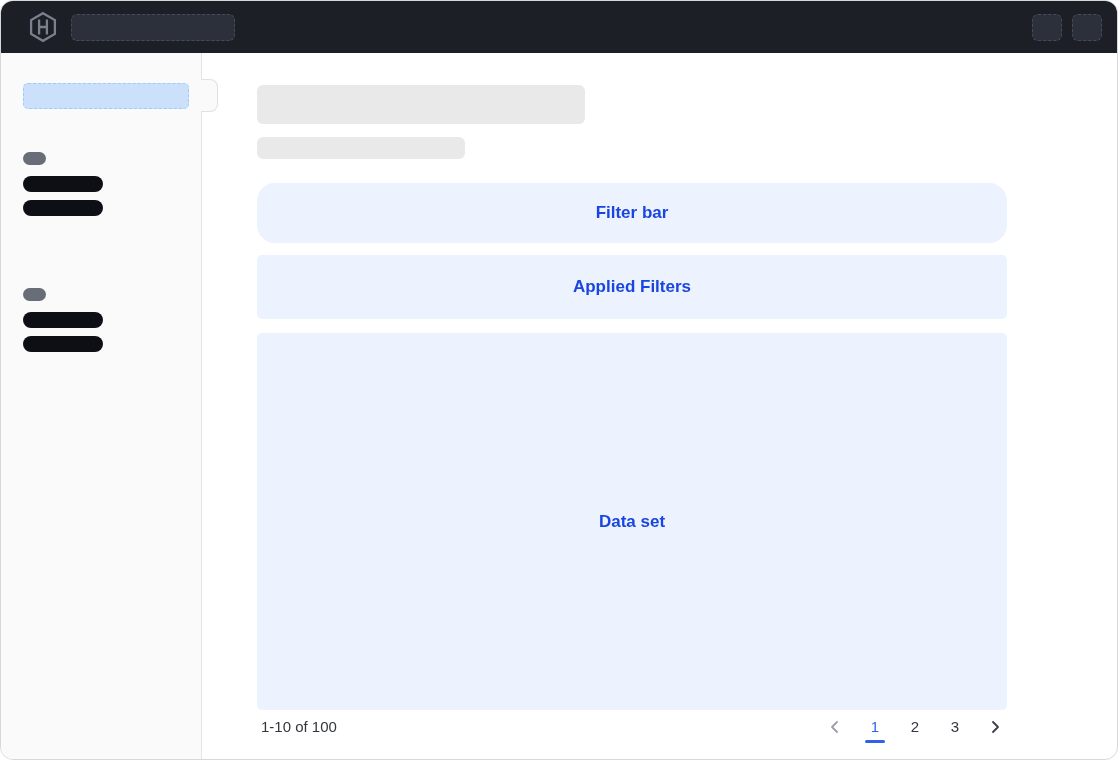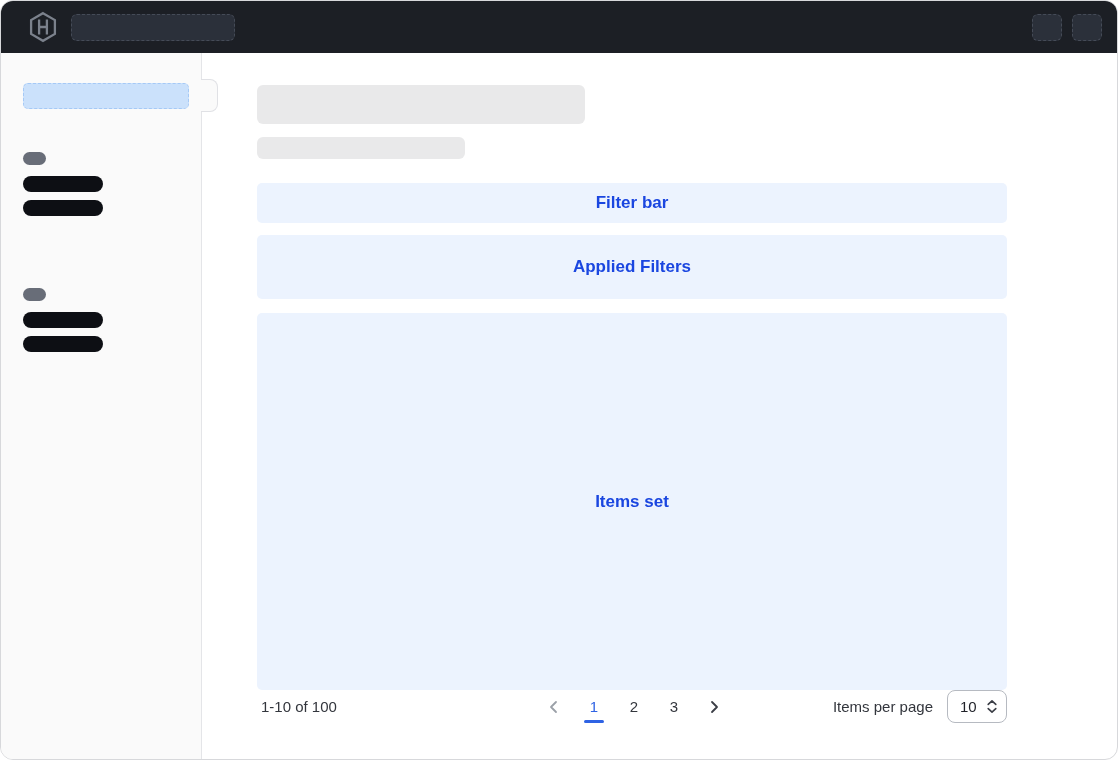--- a/index.html
+++ b/index.html
@@ -36,21 +36,21 @@
 
   
   .main { flex:1; padding:32px 0 0 55px; position:relative; }
   .title-ph { width:328px; height:39px; background:var(--content-placeholder,#e9e9ea);
               border-radius:6px; margin-bottom:13px; }
   .subtitle-ph { width:208px; height:22px; background:var(--content-placeholder,#e9e9ea);
                  border-radius:6px; margin-bottom:24px; }
   .block { width:750px; background:var(--section-bg,#ecf3fe); border-radius:5px;
            display:flex; align-items:center; justify-content:center;
            font-weight:700; font-size:17px; color:var(--section-label-blue,#1a46e0); }
-  .block.filter  { height:40px; margin-bottom:12px; }
+  .block.filter  { height:60px; margin-bottom:12px;border-radius:18px; }
   .block.applied { height:64px; margin-bottom:14px; }
   .block.dataset { height:377px; }
 
   
   .pagination { width:750px; height:33px; display:flex;
                 align-items:center; font-size:15px; color:var(--text-dark,#33363d); }
   .range { flex:1; padding-left:4px; }
   .pager { display:flex; align-items:center; gap:16px; }
   .pager .item { width:24px; height:33px; display:flex; align-items:center;
                  justify-content:center; background:none; border:none; font-size:15px;
@@ -106,21 +106,21 @@
       <div class="title-ph"></div>
       <div class="subtitle-ph"></div>
 
       <section class="block filter">
         <span>Filter bar</span>
       </section>
       <section class="block applied">
         <span>Applied Filters</span>
       </section>
       <section class="block dataset">
-        <span>Items set</span>
+        <span>Data set</span>
       </section>
 
       <div class="pagination">
         <div class="range">1-10 of 100</div>
 
         <nav class="pager">
           <button class="item chev disabled">
             <svg width="16" height="16" viewBox="0 0 16 16">
               <path d="M10 3 L5 8 L10 13" fill="none" stroke="#9ba0a8" stroke-width="1.8" stroke-linecap="round" stroke-linejoin="round"></path>
             </svg>
@@ -128,29 +128,18 @@
           <button class="item page current">1</button>
           <button class="item page">2</button>
           <button class="item page">3</button>
           <button class="item chev">
             <svg width="16" height="16" viewBox="0 0 16 16">
               <path d="M6 3 L11 8 L6 13" fill="none" stroke="#3b3e46" stroke-width="1.8" stroke-linecap="round" stroke-linejoin="round"></path>
             </svg>
           </button>
         </nav>
 
-        <div class="ipp">
-          <span class="ipp-label">Items per page</span>
-          <div class="select">
-            <span class="select-value">10</span>
-            <span class="caret">
-              <svg width="14" height="17" viewBox="0 0 14 17">
-                <path d="M3.2 6.4 L7 2.8 L10.8 6.4 M3.2 10.6 L7 14.2 L10.8 10.6" fill="none" stroke="#3b3e46" stroke-width="1.6" stroke-linecap="round" stroke-linejoin="round"></path>
-              </svg>
-            </span>
-          </div>
-        </div>
       </div>
     </main>
   </div>
 
   <div class="side-handle"></div>
 </div>
 
 </body></html>

